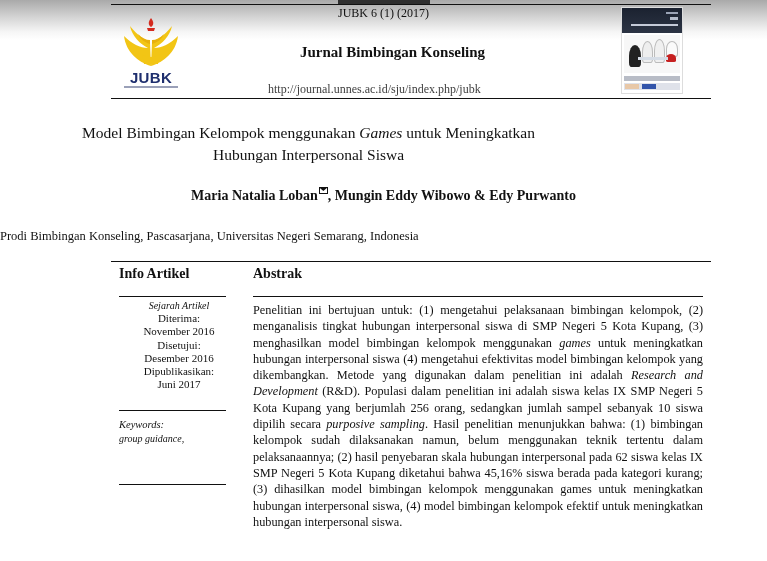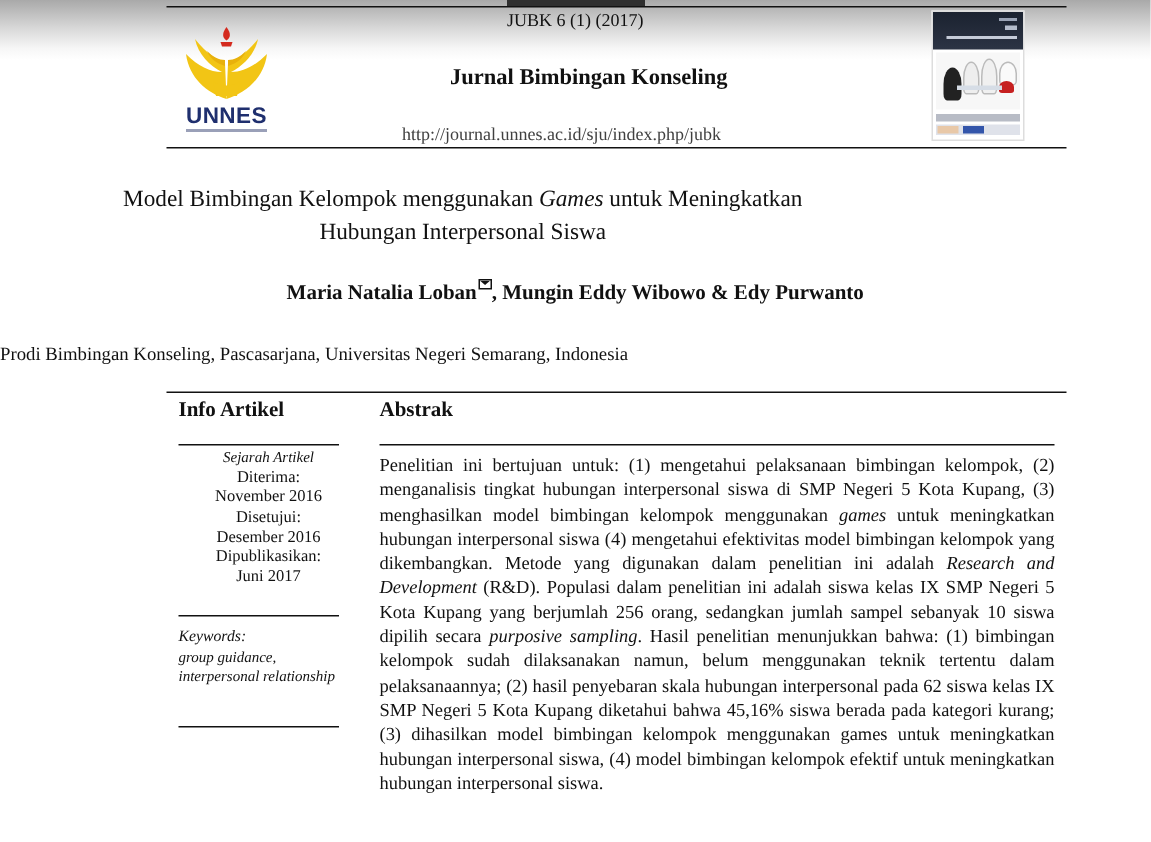--- a/index.html
+++ b/index.html
@@ -67,21 +67,21 @@
 <div class="abs logo">
   <svg width="66" height="56" viewBox="0 0 66 56">
     <path d="M33 4 C30 8 30 11 33 13 C36 11 36 8 33 4 Z" fill="#d42a1e"></path>
     <path d="M29 14 L37 14 L36 17 L30 17 Z" fill="#d42a1e"></path>
     <path d="M33 52 C20 48 8 38 6 22 C14 30 22 34 30 34 C22 30 14 22 12 12 C20 22 27 26 32 28 Z" fill="#f2c515"></path>
     <path d="M33 52 C46 48 58 38 60 22 C52 30 44 34 36 34 C44 30 52 22 54 12 C46 22 39 26 34 28 Z" fill="#f2c515"></path>
     <path d="M24 40 C28 44 38 44 42 40 L40 50 L26 50 Z" fill="#f2c515"></path>
     <path d="M20 20 C24 24 28 26 32 26 L32 30 C26 28 22 25 20 20 Z" fill="#e8b10c"></path>
     <path d="M46 20 C42 24 38 26 34 26 L34 30 C40 28 44 25 46 20 Z" fill="#e8b10c"></path>
   </svg>
-  <div class="logo-text">UNNES</div>
+  <div class="logo-text">JUBK</div>
   <div class="logo-sub"></div>
 </div>
 
 <div class="abs journal-code"><span>JUBK 6 (1) (2017)</span></div>
 <div class="abs journal-title">Jurnal Bimbingan Konseling</div>
 <a class="abs journal-url">http://journal.unnes.ac.id/sju/index.php/jubk</a>
 
 <div class="abs cover">
   <div class="cover-top">
       <div class="t1"></div>
@@ -130,20 +130,19 @@
   <div>Desember 2016</div>
   <div>Dipublikasikan:</div>
   <div>Juni 2017</div>
 </div>
 
 <div class="abs rule info-rule-2"></div>
 
 <div class="abs kw">
   <div style="font-size:10.5px;">Keywords:</div>
   <div>group guidance,</div>
-  <div>interpersonal relationship</div>
 </div>
 
 <div class="abs rule info-rule-3"></div>
 
 <div class="abs abstract">
   <p><span>Penelitian ini bertujuan untuk: (1) mengetahui pelaksanaan bimbingan kelompok, (2) menganalisis tingkat hubungan interpersonal siswa di SMP Negeri 5 Kota Kupang, (3)  menghasilkan model bimbingan kelompok menggunakan </span><i>games</i><span> untuk meningkatkan hubungan interpersonal siswa (4) mengetahui efektivitas model bimbingan kelompok yang dikembangkan. Metode yang digunakan dalam penelitian ini adalah </span><i>Research and Development</i><span> (R&amp;D). Populasi dalam penelitian ini adalah siswa kelas IX SMP Negeri 5 Kota Kupang yang berjumlah 256 orang, sedangkan jumlah sampel  sebanyak 10 siswa dipilih secara </span><i>purposive sampling</i><span>. Hasil penelitian menunjukkan bahwa: (1) bimbingan kelompok sudah dilaksanakan namun, belum menggunakan teknik tertentu dalam pelaksanaannya; (2) hasil penyebaran skala hubungan interpersonal pada 62 siswa kelas IX SMP Negeri 5 Kota Kupang diketahui bahwa 45,16% siswa berada pada kategori kurang; (3) dihasilkan model bimbingan kelompok menggunakan games untuk meningkatkan hubungan interpersonal siswa, (4) model bimbingan kelompok efektif untuk meningkatkan hubungan interpersonal siswa.</span></p>
 </div>
 
 </body></html>

